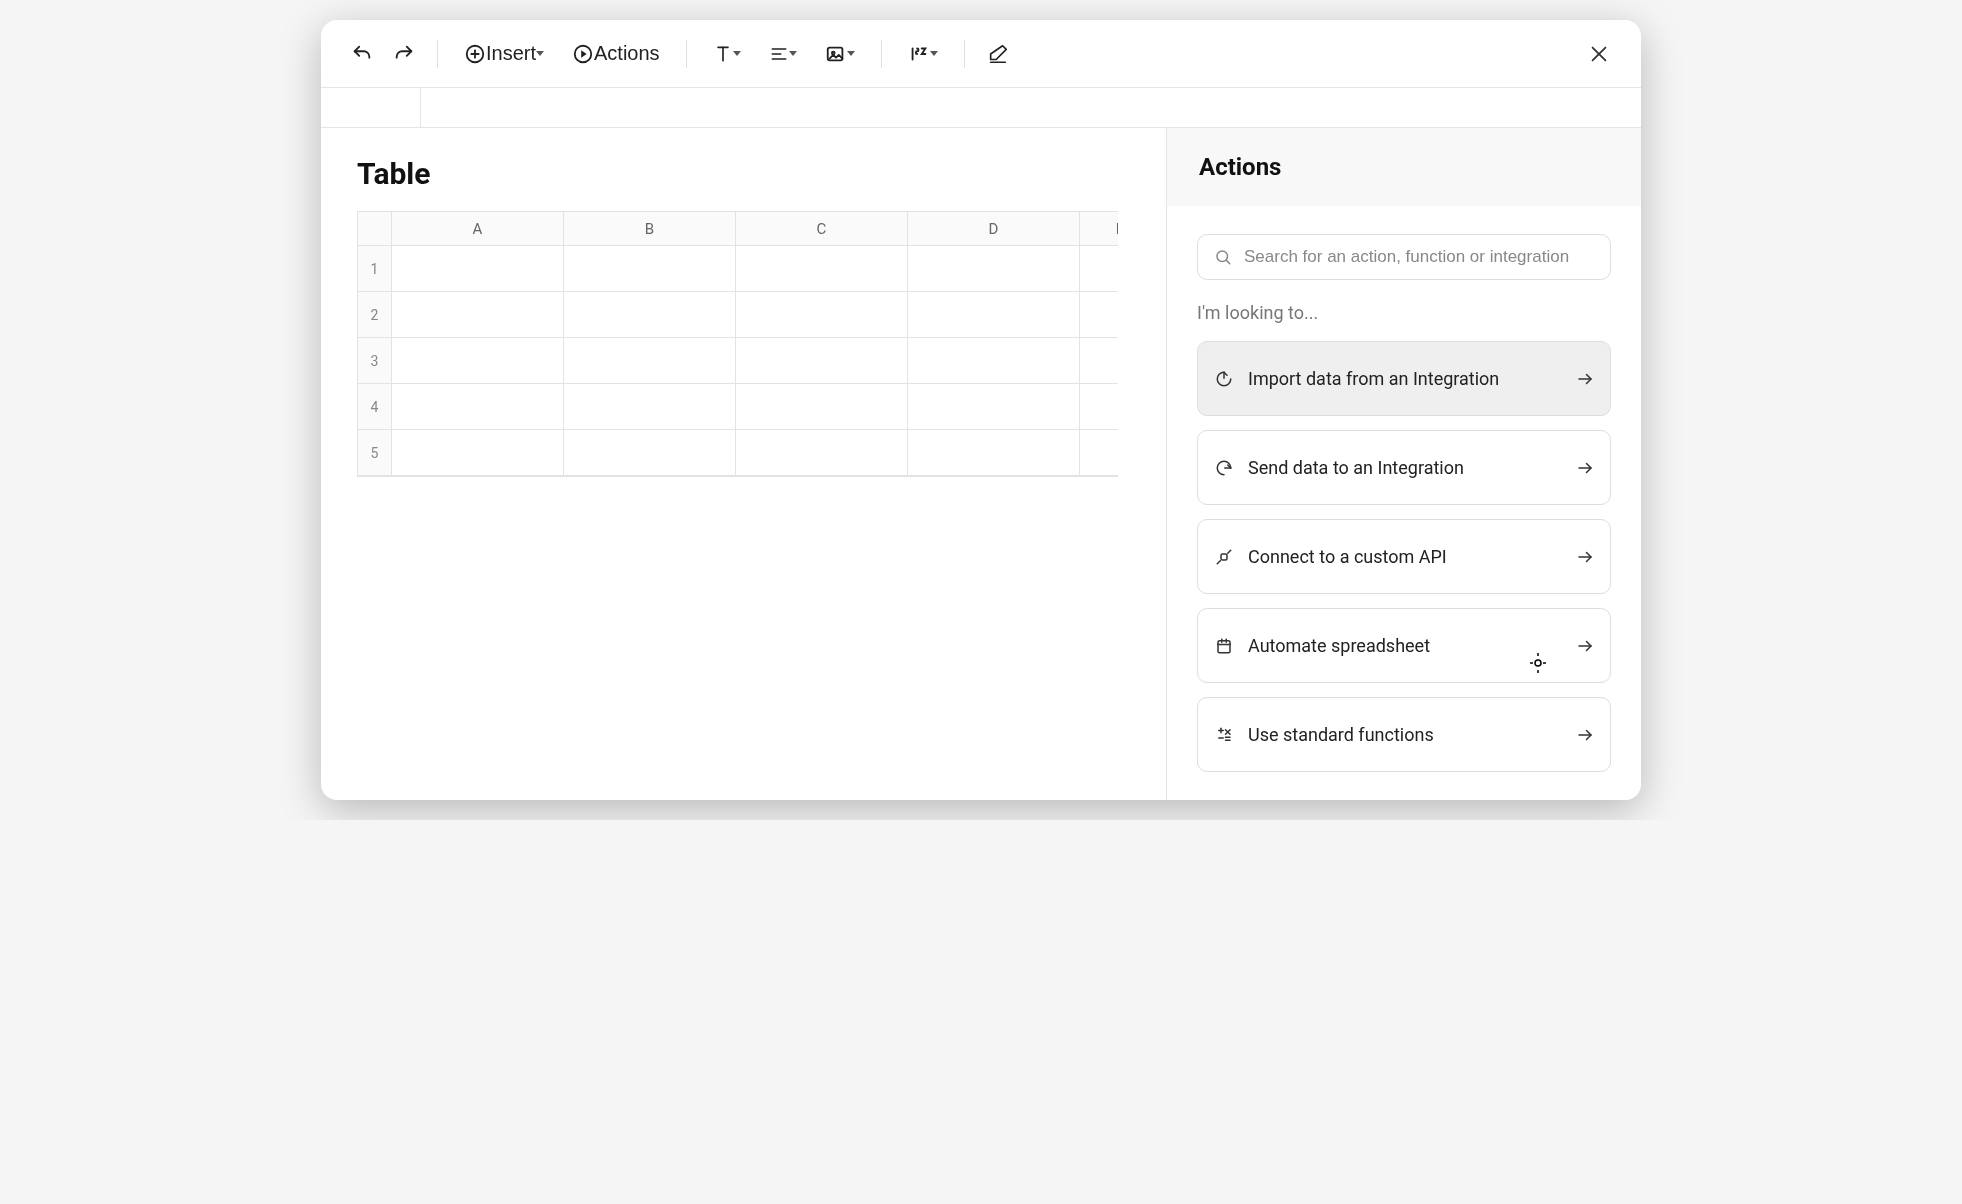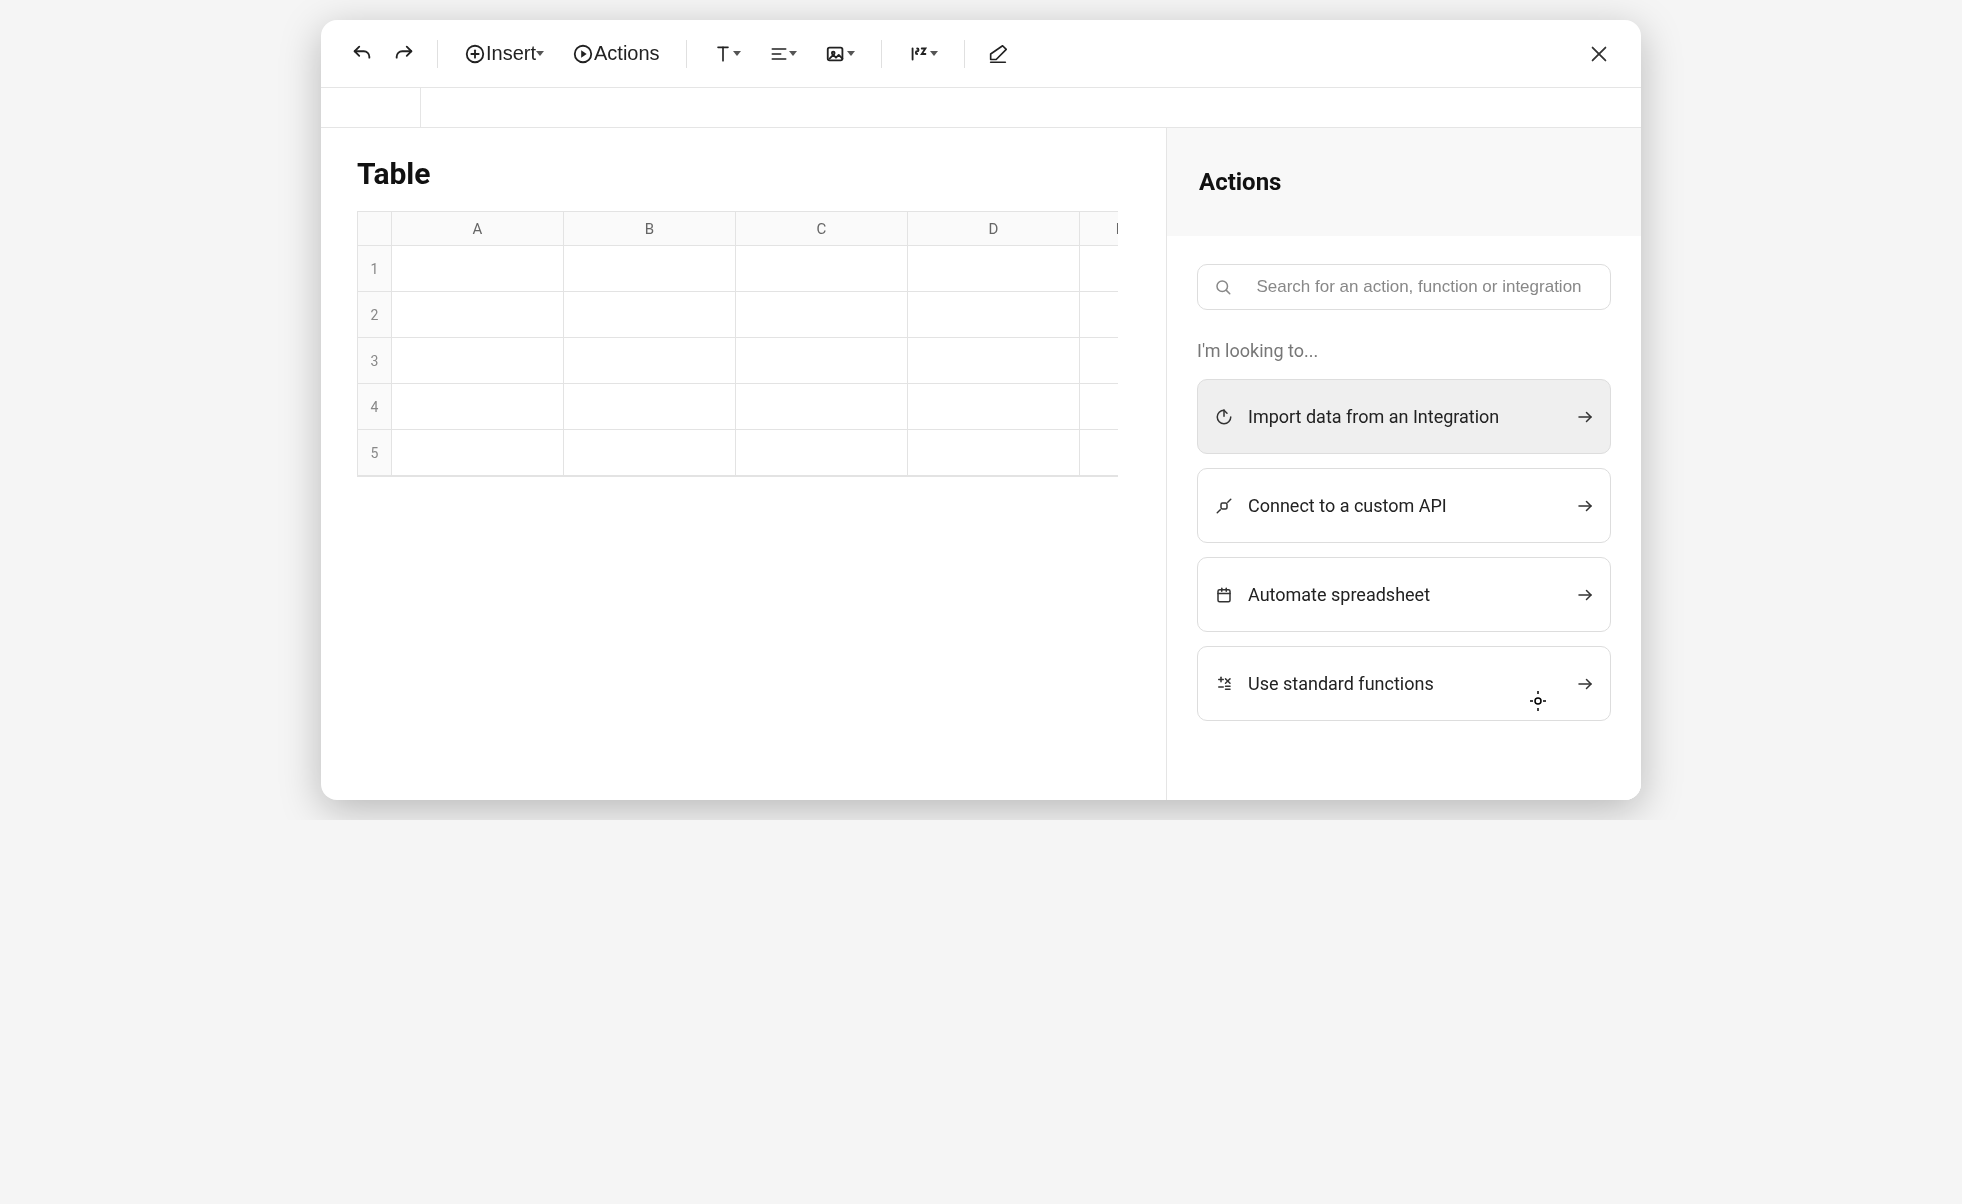--- a/index.html
+++ b/index.html
@@ -176,27 +176,27 @@
     display: flex;
     align-items: center;
     gap: 12px;
     border: 1px solid #ddd;
     border-radius: 10px;
     padding: 12px 16px;
     color: #888;
     font-size: 17px;
   }
   .search-box input {
-    border:none;outline:none;flex:1;font-size:17px;color:#a21caf;background:transparent;text-align:center;
+    border:none;outline:none;flex:1;font-size:17px;color:#a21caf;background:transparent;
   }
   .search-box input::placeholder { color:#888; }
   .looking {
     font-size: 18px;
     color: #777;
-    margin-top: 12px;
+    margin-top: 4px;
   }
   .action-list { display:flex;flex-direction:column;gap:14px; }
   .action-item {
     display: flex;
     align-items: center;
     gap: 14px;
     border: 1px solid #ddd;
     border-radius: 10px;
     padding: 26px 16px;
     font-size: 18px;
@@ -398,20 +398,36 @@
               <svg width="20" height="24" viewBox="0 0 20 24" fill="none" stroke="#000" stroke-width="1.5">
                   <path d="M10 2v3"></path>
                   <path d="M10 19v3"></path>
                   <path d="M2 12h3"></path>
                   <path d="M15 12h3"></path>
                   <circle cx="10" cy="12" r="3"></circle>
                 </svg>
             </div>
           </div>
 
+          <div class="action-item">
+            <span class="lead-icon">
+              <svg width="18" height="18" viewBox="0 0 24 24" fill="none" stroke="currentColor" stroke-width="2" stroke-linecap="round" stroke-linejoin="round">
+                  <path d="M12 21a9 9 0 119-9"></path>
+                  <path d="M21 12l-4-4"></path>
+                  <path d="M21 12h-8"></path>
+                </svg>
+            </span>
+            <span class="label">Send data to an Integration</span>
+            <span class="arrow">
+              <svg width="18" height="18" viewBox="0 0 24 24" fill="none" stroke="currentColor" stroke-width="2" stroke-linecap="round" stroke-linejoin="round">
+                  <line x1="4" y1="12" x2="20" y2="12"></line>
+                  <polyline points="14 6 20 12 14 18"></polyline>
+                </svg>
+            </span>
+          </div>
 
           <div class="action-item">
             <span class="lead-icon">
               <svg width="18" height="18" viewBox="0 0 24 24" fill="none" stroke="currentColor" stroke-width="2" stroke-linecap="round" stroke-linejoin="round">
                   <path d="M7 17l-4 4"></path>
                   <path d="M17 7l4-4"></path>
                   <rect x="8" y="8" width="8" height="8" rx="2"></rect>
                 </svg>
             </span>
             <span class="label">Connect to a custom API</span>

